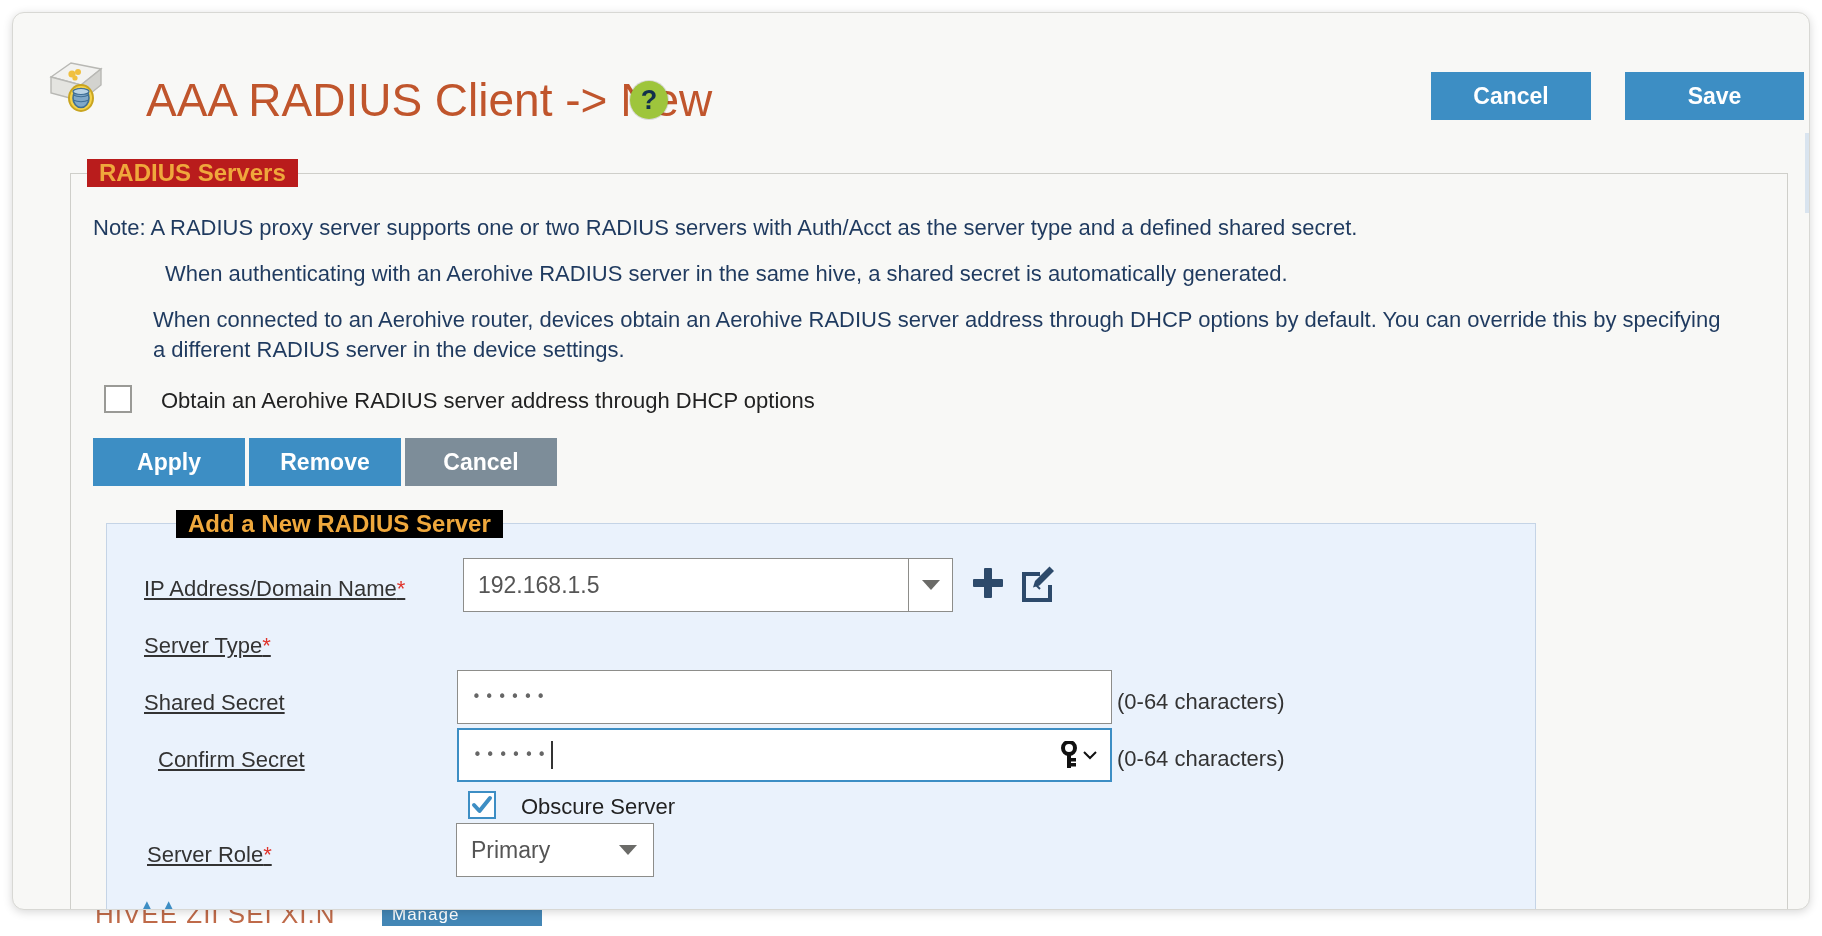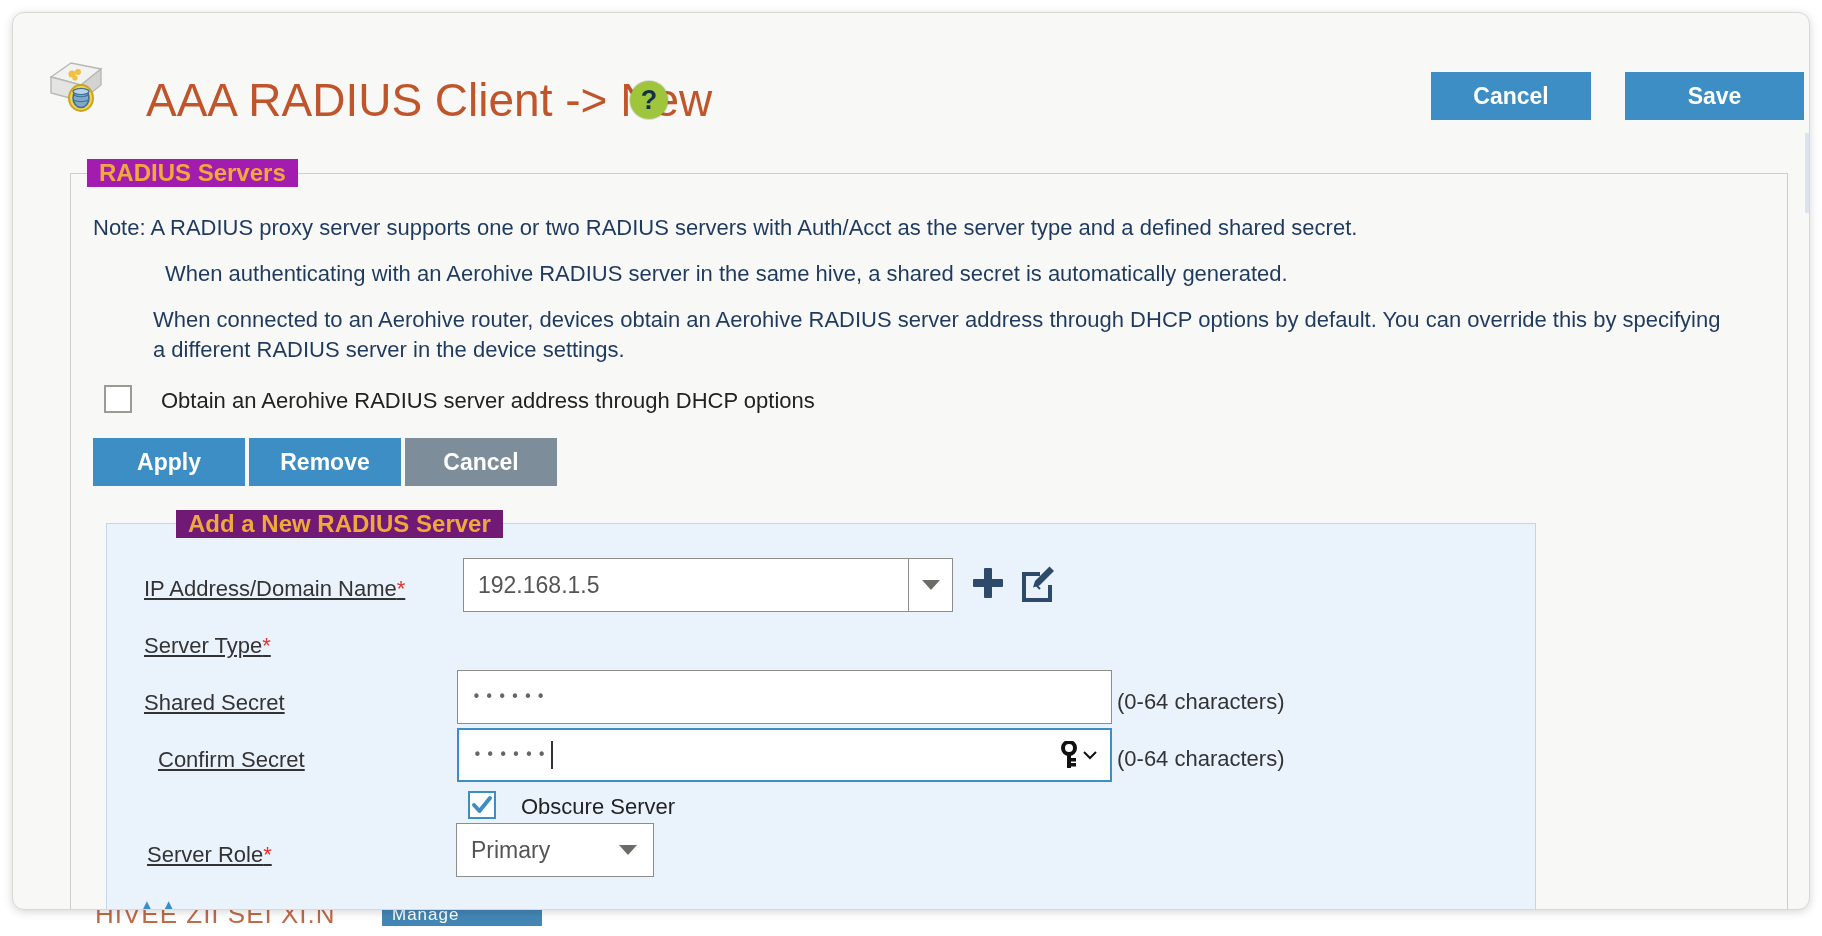--- a/index.html
+++ b/index.html
@@ -89,21 +89,21 @@
 
   
   .fs {
     position: absolute;
     border: 1px solid #cfcfca;
     background: transparent;
   }
   .fs-legend {
     position: absolute;
     font-size: 24px; font-weight: bold; color: #efa83c;
-    background: #a21caf;
+    background: #b91c1c;
     padding: 0 12px;
     white-space: nowrap;
   }
   #fs-radius-servers {
     left: 57px; top: 160px; width: 1718px; height: 740px;
   }
   #lg-radius-servers { left: 74px; top: 146px; }
 
   .note {
     position: absolute;
@@ -138,21 +138,21 @@
   #btn-cancel-mid { left: 392px; width: 152px; }
 
   
   #fs-add-server {
     left: 93px; top: 510px; width: 1430px; height: 390px;
     background: #eaf2fc;
     border: 1px solid #c5d4e6;
   }
   #lg-add-server {
     left: 163px; top: 497px;
-    background: #701a75;
+    background: #000000;
   }
 
   
   .frow-label {
     position: absolute; font-size: 22px; color: #333;
     white-space: nowrap;
     text-decoration: underline;
   }
   .req { color: #e0342b; }
 

